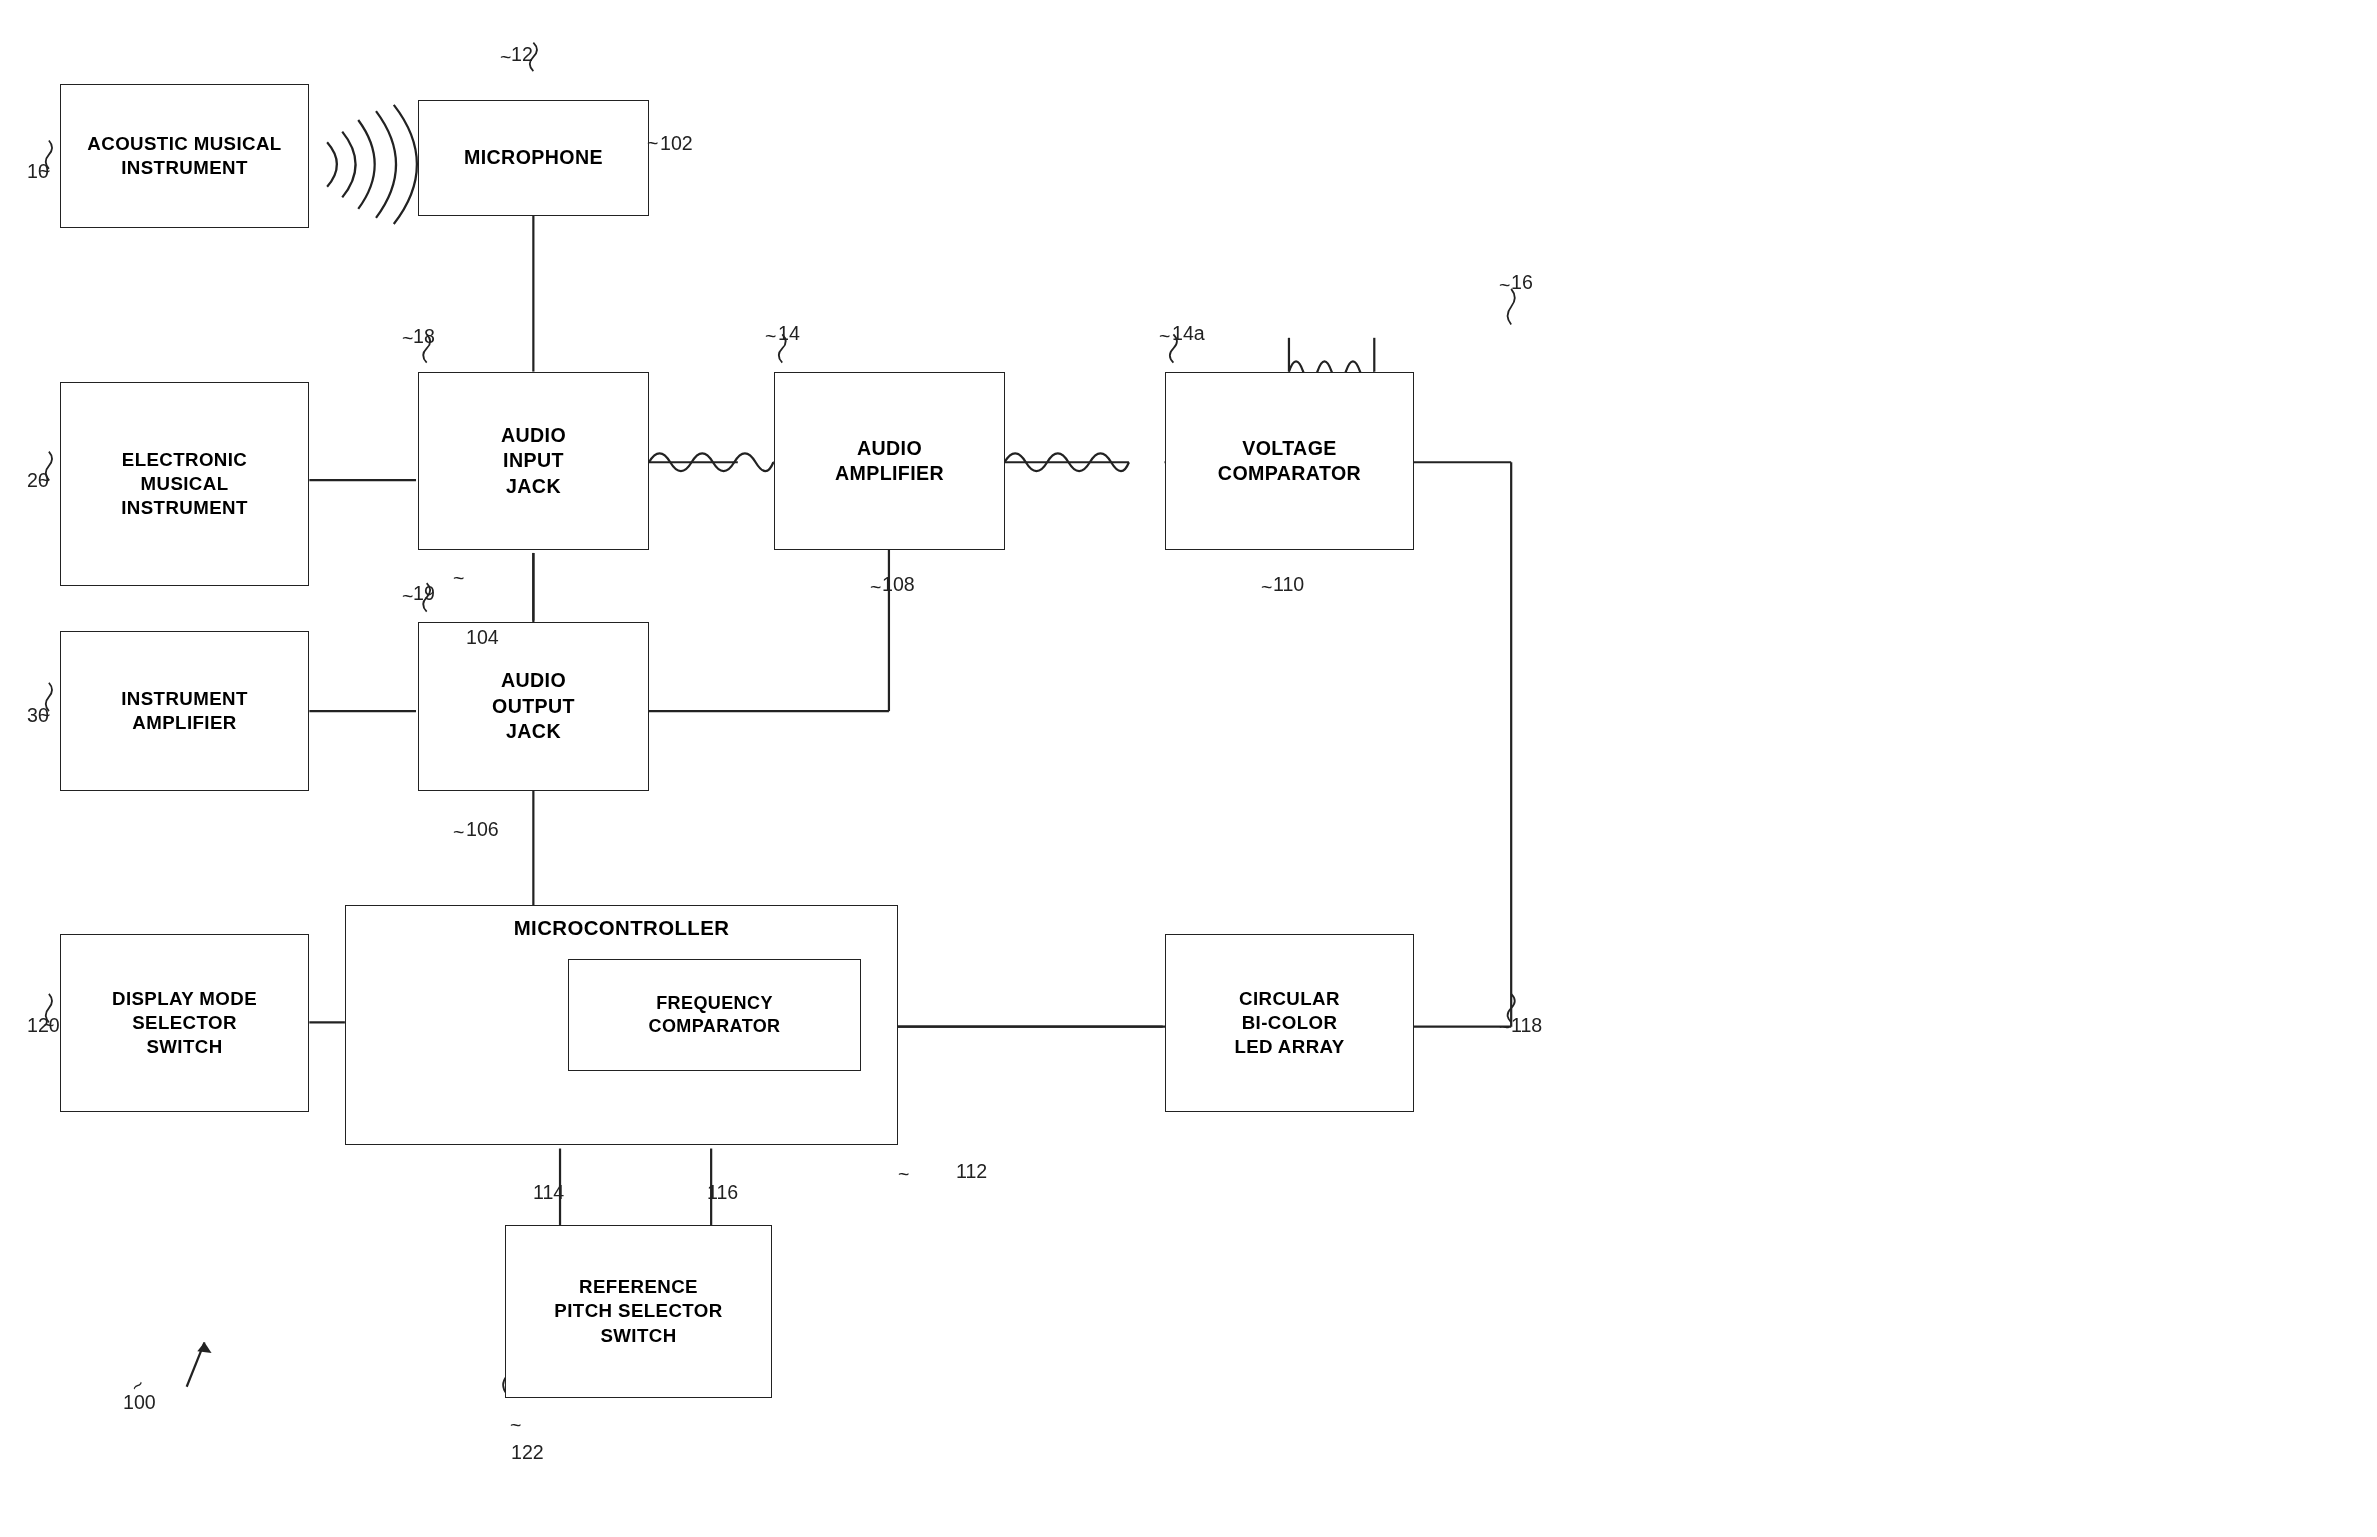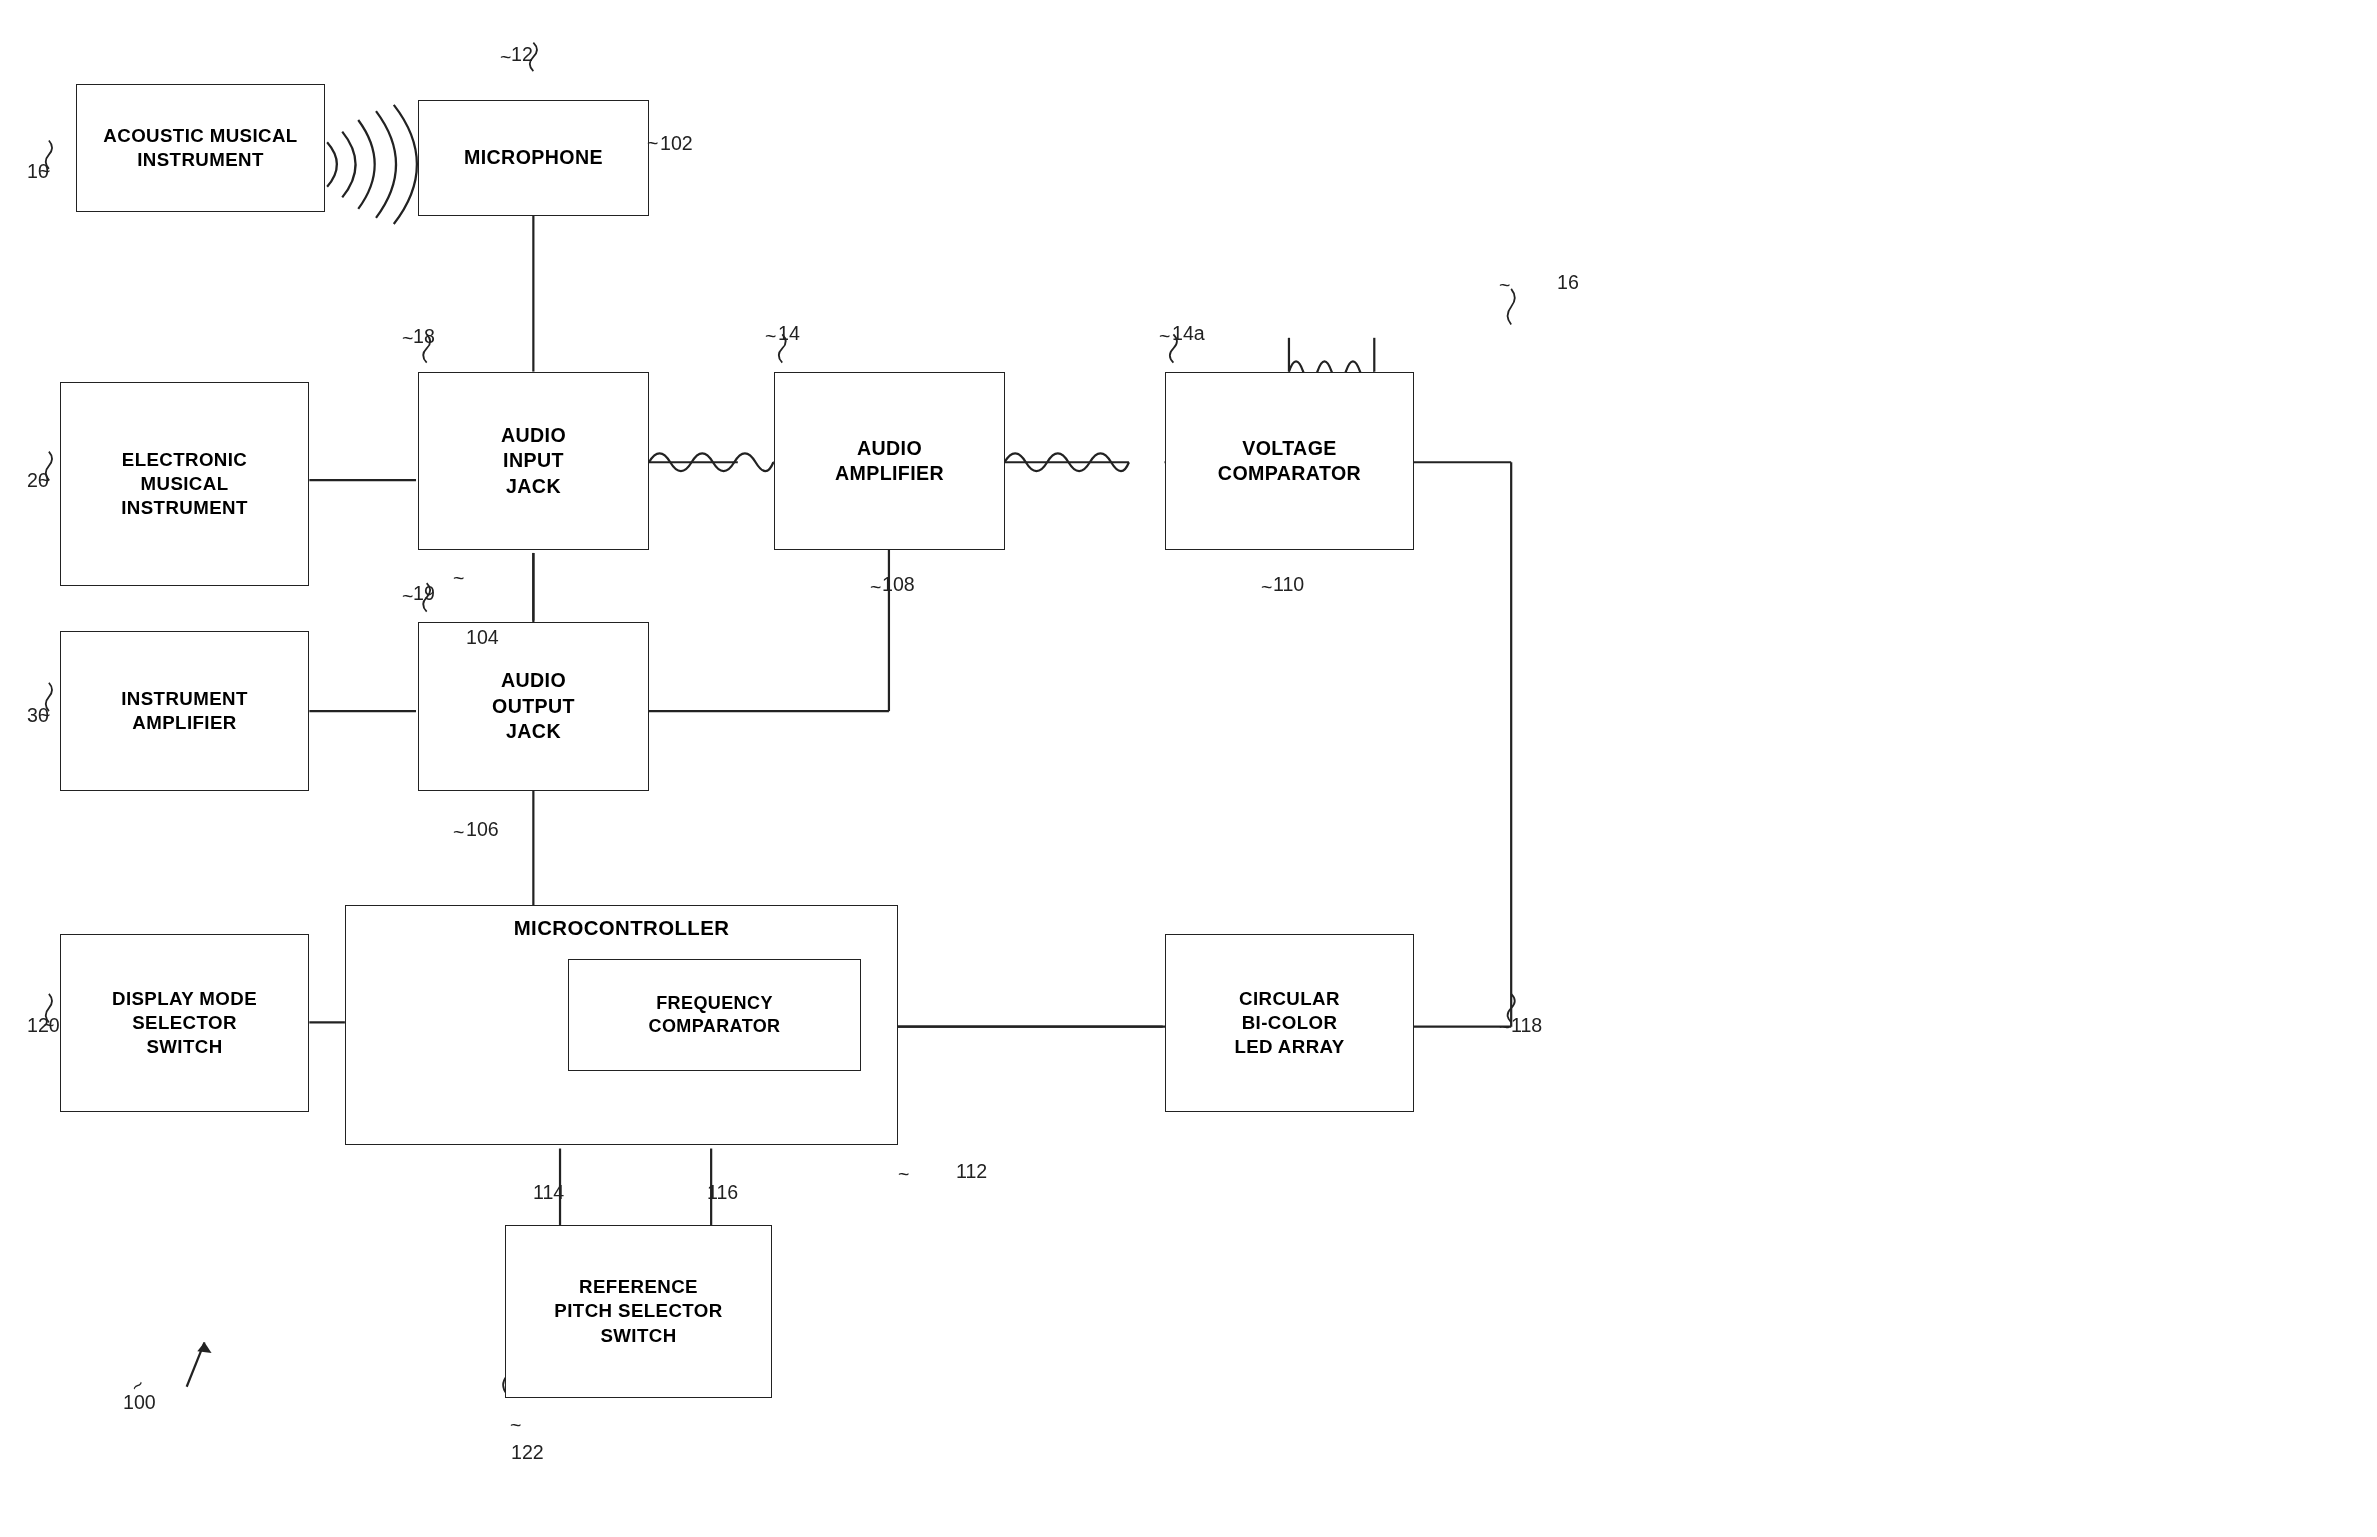--- a/index.html
+++ b/index.html
@@ -121,21 +121,21 @@
   <path d="M55,1150 Q48,1142 55,1134 Q62,1126 55,1118" fill="none" stroke="#222" stroke-width="2"></path>
 
   <path d="M1700,1150 Q1692,1142 1700,1134 Q1708,1126 1700,1118" fill="none" stroke="#222" stroke-width="2"></path>
 
   <path d="M570,1568 Q562,1558 570,1548 Q578,1538 570,1528" fill="none" stroke="#222" stroke-width="2"></path>
 
   <path d="M210,1560 L230,1510" fill="none" stroke="#222" stroke-width="2.5"></path>
   <path d="M230,1510 L238,1522 L222,1520 Z" fill="#222"></path>
 </svg>
 
-<div class="diagram-box" style="left:60px; top:84px; width:249px; height:128px; font-size:18.7px;margin-left:16px;">
+<div class="diagram-box" style="left:60px; top:84px; width:249px; height:144px; font-size:18.7px;">
   <span>ACOUSTIC
 MUSICAL
 INSTRUMENT</span>
 </div>
 
 <div class="diagram-box" style="left:418px; top:100px; width:231px; height:116px; font-size:19.6px;">
   <span>MICROPHONE</span>
 </div>
 
 <div class="diagram-box" style="left:60px; top:382px; width:249px; height:204px; font-size:18.7px;">
@@ -200,21 +200,21 @@
 
 <span class="label-ref" style="left:466px; top:596px;margin-top:30px;">104</span>
 <span class="label-ref" style="left:453px; top:567px;">~</span>
 
 <span class="label-ref" style="left:778px; top:322px;">14</span>
 <span class="label-ref" style="left:765px; top:325px;">~</span>
 
 <span class="label-ref" style="left:1172px; top:322px;">14a</span>
 <span class="label-ref" style="left:1159px; top:325px;">~</span>
 
-<span class="label-ref" style="left:1511px; top:271px;margin-left:46px;">16</span>
+<span class="label-ref" style="left:1511px; top:271px;">16</span>
 <span class="label-ref" style="left:1499px; top:274px;">~</span>
 
 <span class="label-ref" style="left:27px; top:704px;">30</span>
 <span class="label-ref" style="left:39px; top:704px;">~</span>
 
 <span class="label-ref" style="left:413px; top:582px;">19</span>
 <span class="label-ref" style="left:402px; top:585px;">~</span>
 
 <span class="label-ref" style="left:466px; top:818px;">106</span>
 <span class="label-ref" style="left:453px; top:821px;">~</span>

